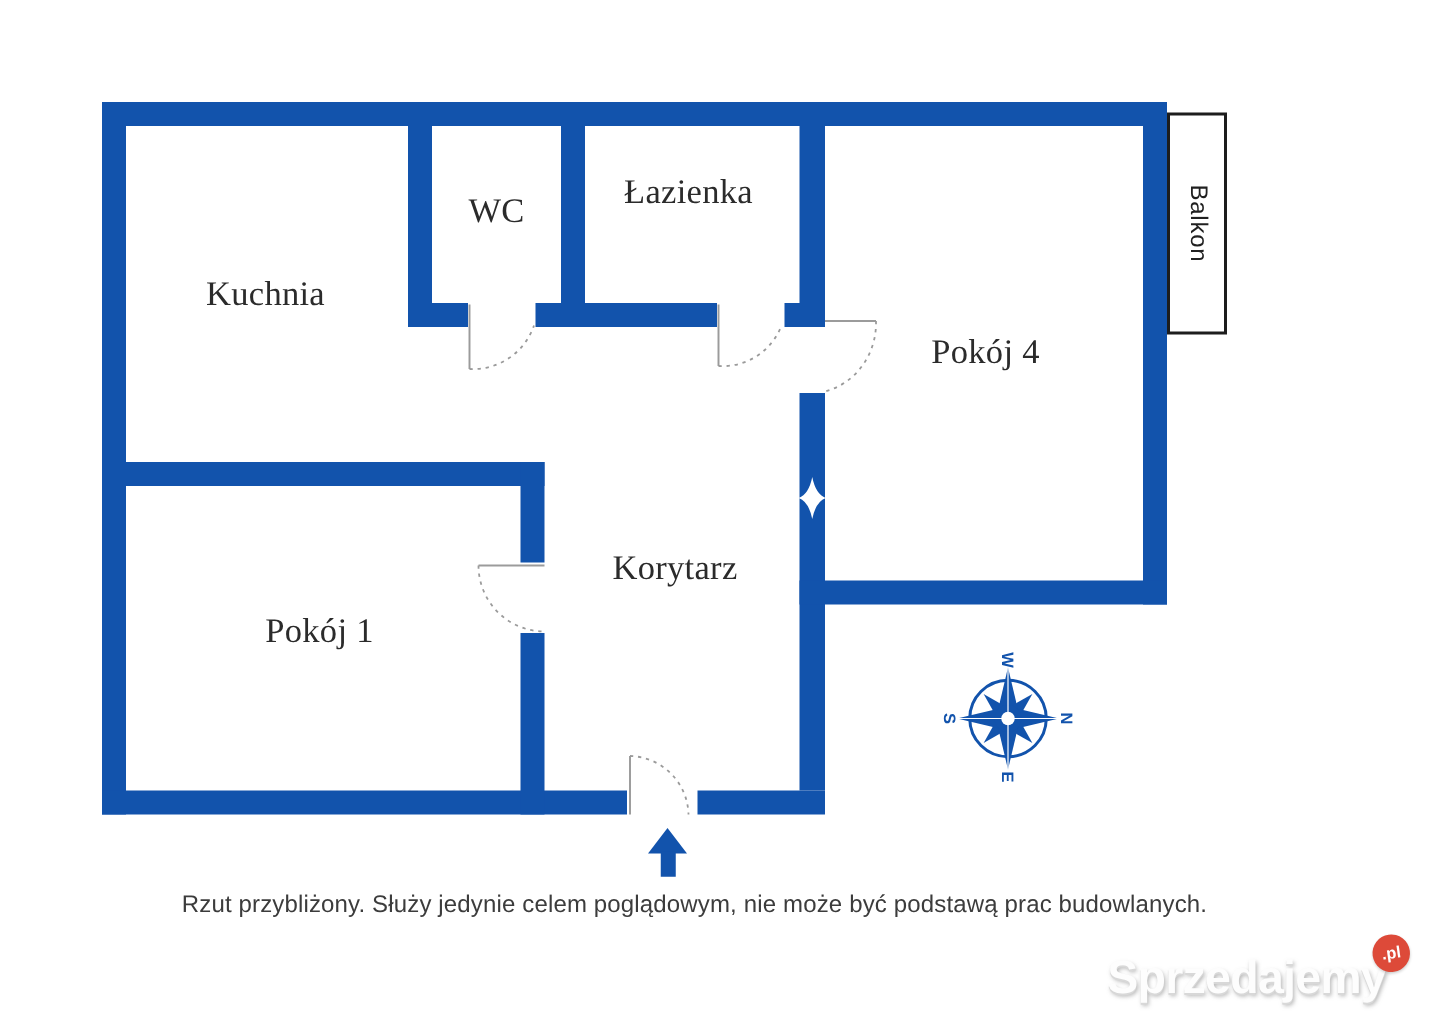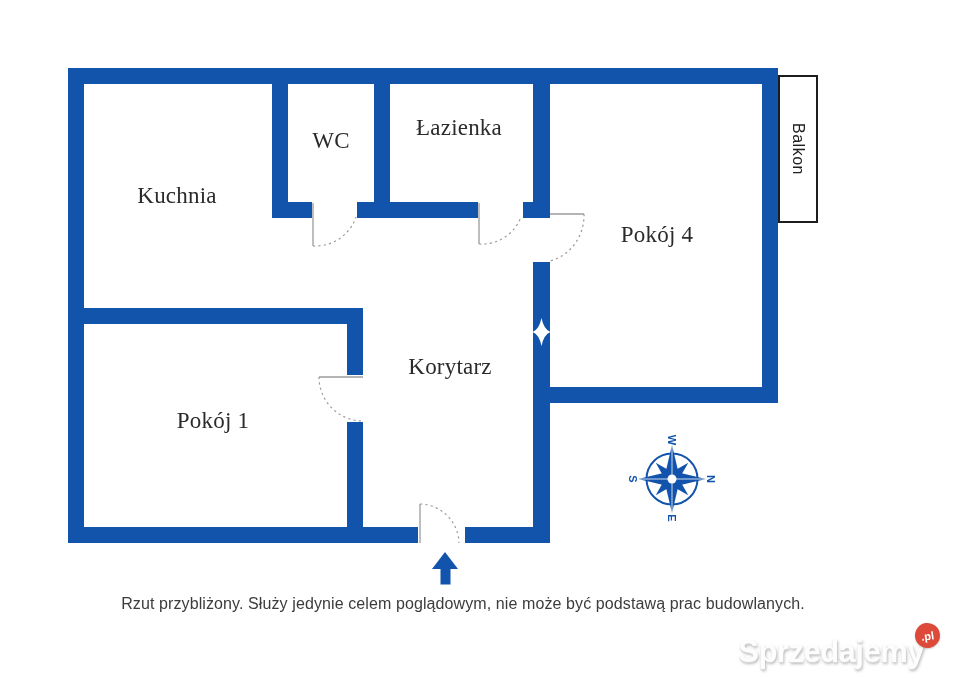--- a/index.html
+++ b/index.html
@@ -111,21 +111,21 @@
       <polygon points="432,569 458,569 445,552"></polygon>
       <rect x="440.5" y="567.5" width="10" height="17"></rect>
     </g>
   </svg>
 
   <div class="room-label" style="left:177px;top:196px;text-align:center;">Kuchnia</div>
   <div class="room-label" style="left:331px;top:141px;">WC</div>
   <div class="room-label" style="left:459px;top:128px;">Łazienka</div>
   <div class="room-label" style="left:657px;top:235px;">Pokój 4</div>
   <div class="room-label" style="left:213px;top:421px;">Pokój 1</div>
-  <div class="room-label" style="left:450px;top:367px;">Korytarz</div>
+  <div class="room-label" style="left:450px;top:379px;">Korytarz</div>
 
   <div class="disclaimer">Rzut przybliżony. Służy jedynie celem poglądowym, nie może być podstawą prac budowlanych.</div>
 
   <div class="watermark">
     <span class="wm-text">Sprzedajemy</span>
     <span class="wm-badge">.pl</span>
   </div>
 
 </div>
 

